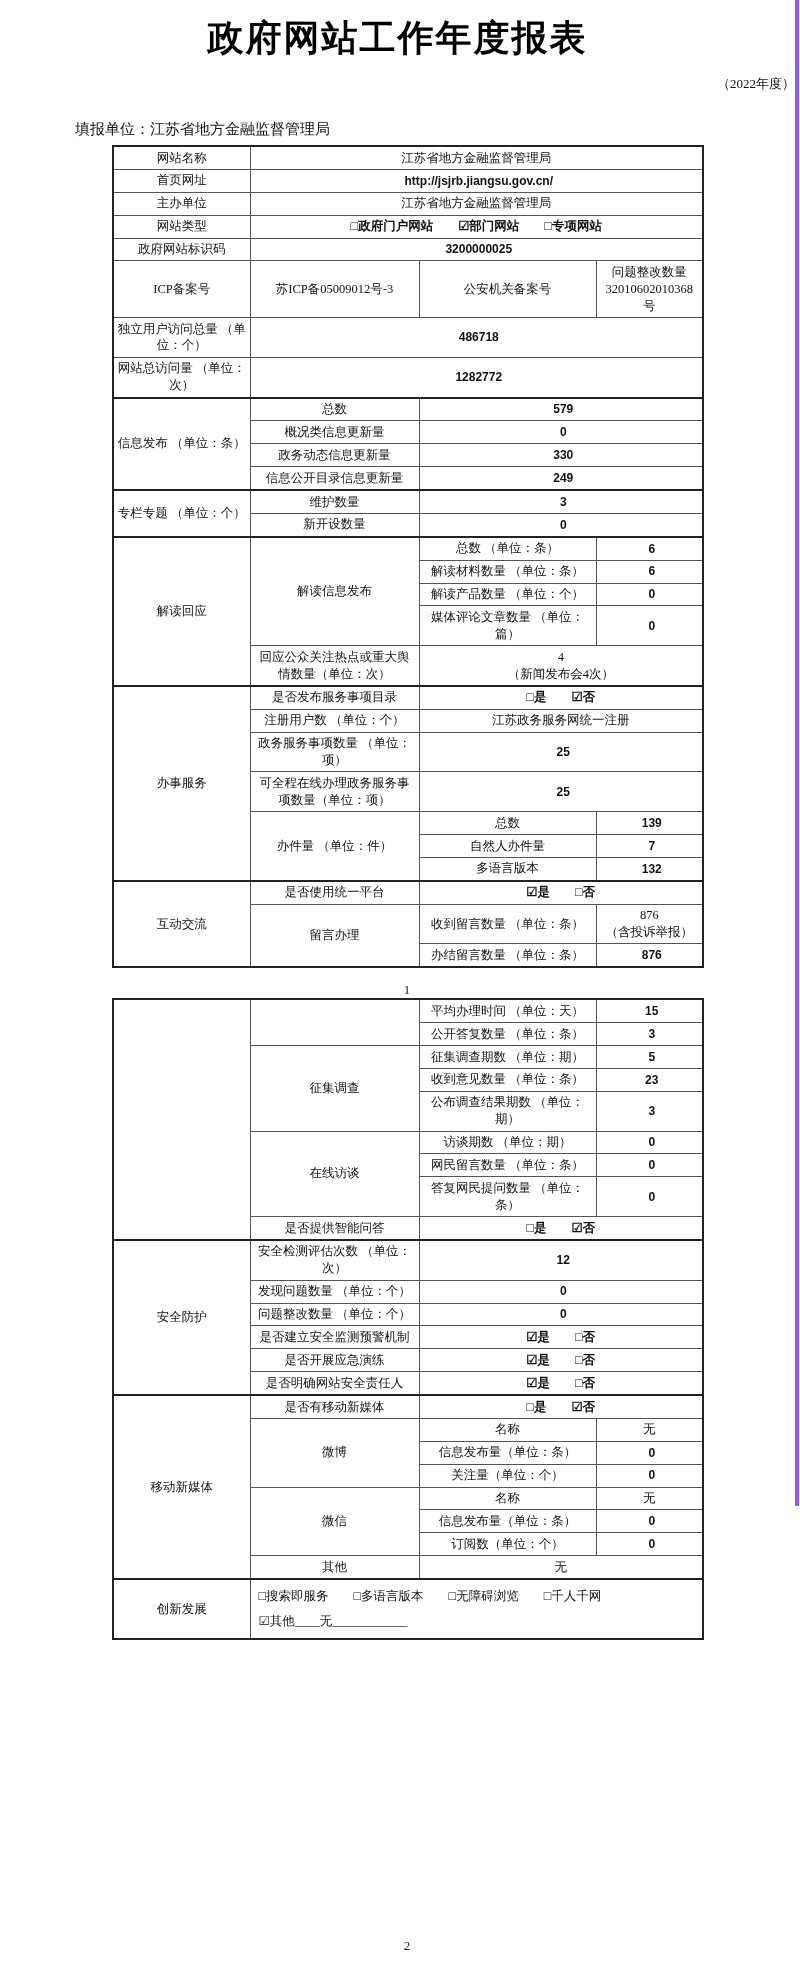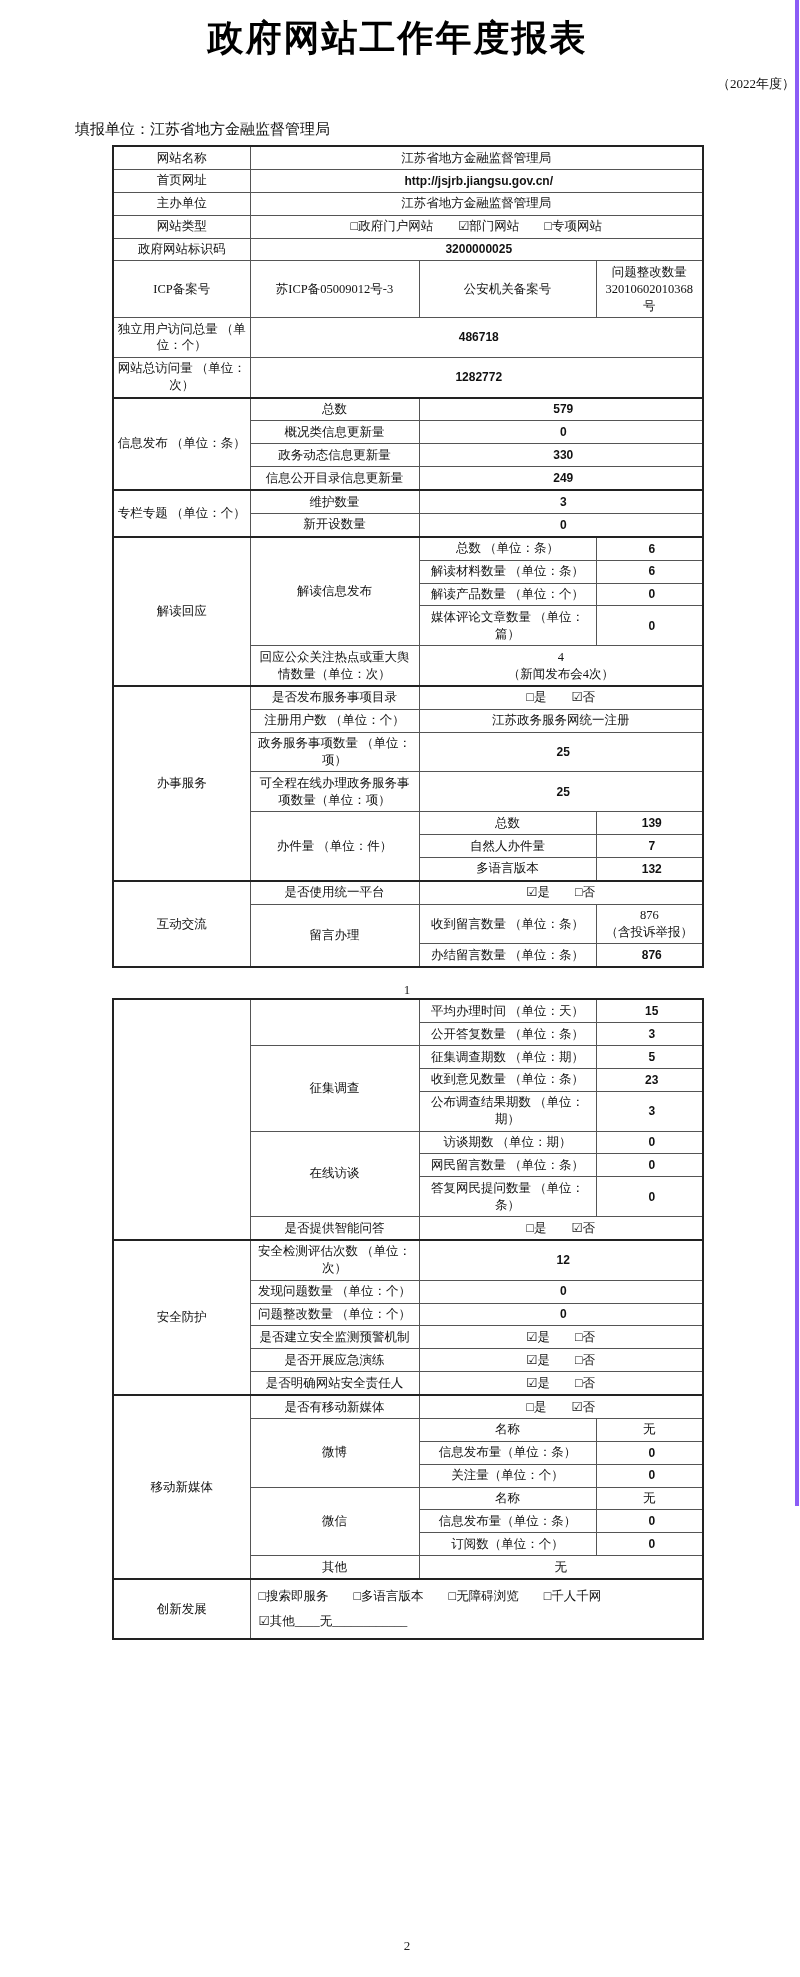--- a/index.html
+++ b/index.html
@@ -5,21 +5,21 @@
   html,body{margin:0;padding:0;background:#ffffff;}
   body{width:800px;height:1977px;font-family:"Liberation Serif",serif;color:#1c1c1c;}
   .sheet{position:relative;width:799px;height:1506px;background:#fff;border-right:4px solid #8b5cf6;box-sizing:border-box;}
   .title{text-align:center;padding-top:14px;font-family:"Liberation Sans",sans-serif;font-weight:700;font-size:36px;letter-spacing:2px;color:#000;}
   .subtitle{text-align:right;margin-top:12px;font-size:13px;color:#111;}
   .unit{margin:27px 0 6px 75px;font-size:15px;color:#111;}
   table{border-collapse:collapse;table-layout:fixed;margin-left:112px;border:2px solid #222;}
   td{border:1px solid #555;padding:2.5px 3px;text-align:center;vertical-align:middle;font-size:12.5px;line-height:1.35;color:#111;word-break:break-all;}
   tr.sec>td{border-top:2px solid #222;}
   .val{white-space:pre-line;}
-  .chk{white-space:pre-line;}
+  .chk{white-space:pre-line;font-weight:bold;}
   .num{font-family:"Liberation Sans",sans-serif;font-weight:700;font-size:12px;white-space:pre-line;padding-left:8px;}
   .opts{white-space:pre-line;text-align:left;padding:4px 8px;line-height:2.0;}
   .pagenum{width:590px;margin-left:112px;text-align:center;font-size:13px;color:#222;}
   #pg1{margin-top:14px;}
   #table2{}
   #pg2{position:absolute;top:1938px;left:112px;margin:0;}
 </style>
 </head>
 <body>
 

